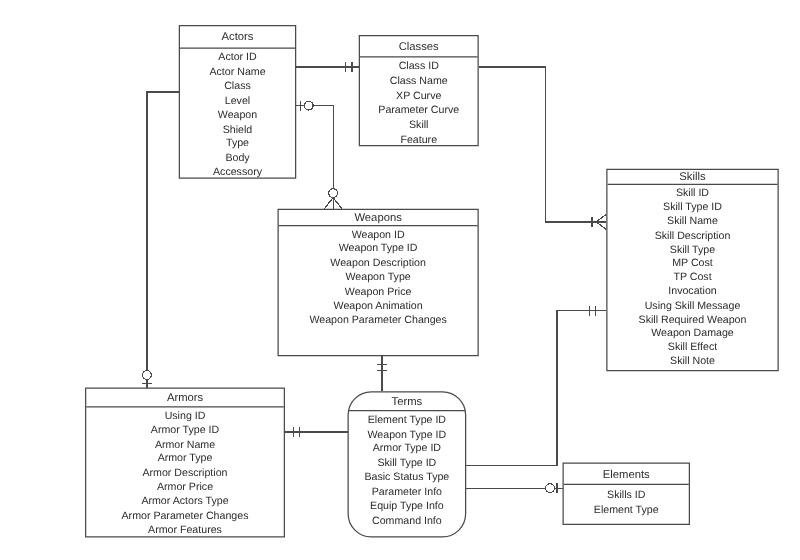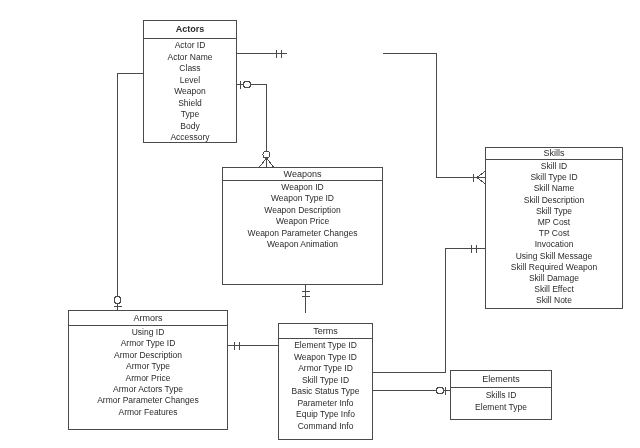--- a/index.html
+++ b/index.html
@@ -44,81 +44,94 @@
   svg.connectors circle{
     stroke:#4a4a4a;stroke-width:1;fill:#ffffff;
   }
 </style>
 </head>
 <body>
 
 <div id="canvas">
 
   <div class="entity" style="left:143px;top:20px;width:92px;height:121px;">
-    <div class="entity-title" style="height:17px;line-height:17px;font-weight:bold;">Actors</div>
+    <div class="entity-title" style="height:17px;line-height:17px;">Actors</div>
     <div class="entity-attrs" style="line-height:11.5px;">
         <div>Actor ID</div>
         <div>Actor Name</div>
         <div>Class</div>
         <div>Level</div>
         <div>Weapon</div>
         <div>Shield</div>
         <div>Type</div>
         <div>Body</div>
         <div>Accessory</div>
       </div>
   </div>
 
+  <div class="entity" style="left:287px;top:28px;width:94px;height:87px;">
+    <div class="entity-title" style="height:16px;line-height:16px;">Classes</div>
+    <div class="entity-attrs" style="line-height:11.8px;">
+        <div>Class ID</div>
+        <div>Class Name</div>
+        <div>XP Curve</div>
+        <div>Parameter Curve</div>
+        <div>Skill</div>
+        <div>Feature</div>
+      </div>
+  </div>
 
   <div class="entity" style="left:222px;top:167px;width:159px;height:116px;">
     <div class="entity-title" style="height:12px;line-height:12px;">Weapons</div>
     <div class="entity-attrs" style="line-height:11.4px;">
         <div>Weapon ID</div>
         <div>Weapon Type ID</div>
         <div>Weapon Description</div>
+        <div>Weapon Type</div>
         <div>Weapon Price</div>
+        <div>Weapon Animation</div>
         <div>Weapon Parameter Changes</div>
-        <div>Weapon Animation</div>
-      </div>
-  </div>
-
-  <div class="entity" style="left:485px;top:135px;width:136px;height:160px;margin-top:12px;">
+      </div>
+  </div>
+
+  <div class="entity" style="left:485px;top:135px;width:136px;height:160px;">
     <div class="entity-title" style="height:11px;line-height:11px;">Skills</div>
     <div class="entity-attrs" style="line-height:11.2px;">
         <div>Skill ID</div>
         <div>Skill Type ID</div>
         <div>Skill Name</div>
         <div>Skill Description</div>
         <div>Skill Type</div>
         <div>MP Cost</div>
         <div>TP Cost</div>
         <div>Invocation</div>
         <div>Using Skill Message</div>
         <div>Skill Required Weapon</div>
-        <div>Skill Damage</div>
+        <div>Weapon Damage</div>
         <div>Skill Effect</div>
         <div>Skill Note</div>
       </div>
   </div>
 
   <div class="entity" style="left:68px;top:310px;width:158px;height:118px;">
     <div class="entity-title" style="height:14px;line-height:14px;">Armors</div>
     <div class="entity-attrs" style="line-height:11.4px;">
         <div>Using ID</div>
         <div>Armor Type ID</div>
+        <div>Armor Name</div>
+        <div>Armor Type</div>
         <div>Armor Description</div>
-        <div>Armor Type</div>
         <div>Armor Price</div>
         <div>Armor Actors Type</div>
         <div>Armor Parameter Changes</div>
         <div>Armor Features</div>
       </div>
   </div>
 
-  <div class="entity" style="left:278px;top:323px;width:93px;height:115px;">
+  <div class="entity" style="left:278px;top:313px;width:93px;height:115px;border-radius:19px;">
     <div class="entity-title" style="height:14px;line-height:14px;">Terms</div>
     <div class="entity-attrs" style="line-height:11.5px;">
         <div>Element Type ID</div>
         <div>Weapon Type ID</div>
         <div>Armor Type ID</div>
         <div>Skill Type ID</div>
         <div>Basic Status Type</div>
         <div>Parameter Info</div>
         <div>Equip Type Info</div>
         <div>Command Info</div>

